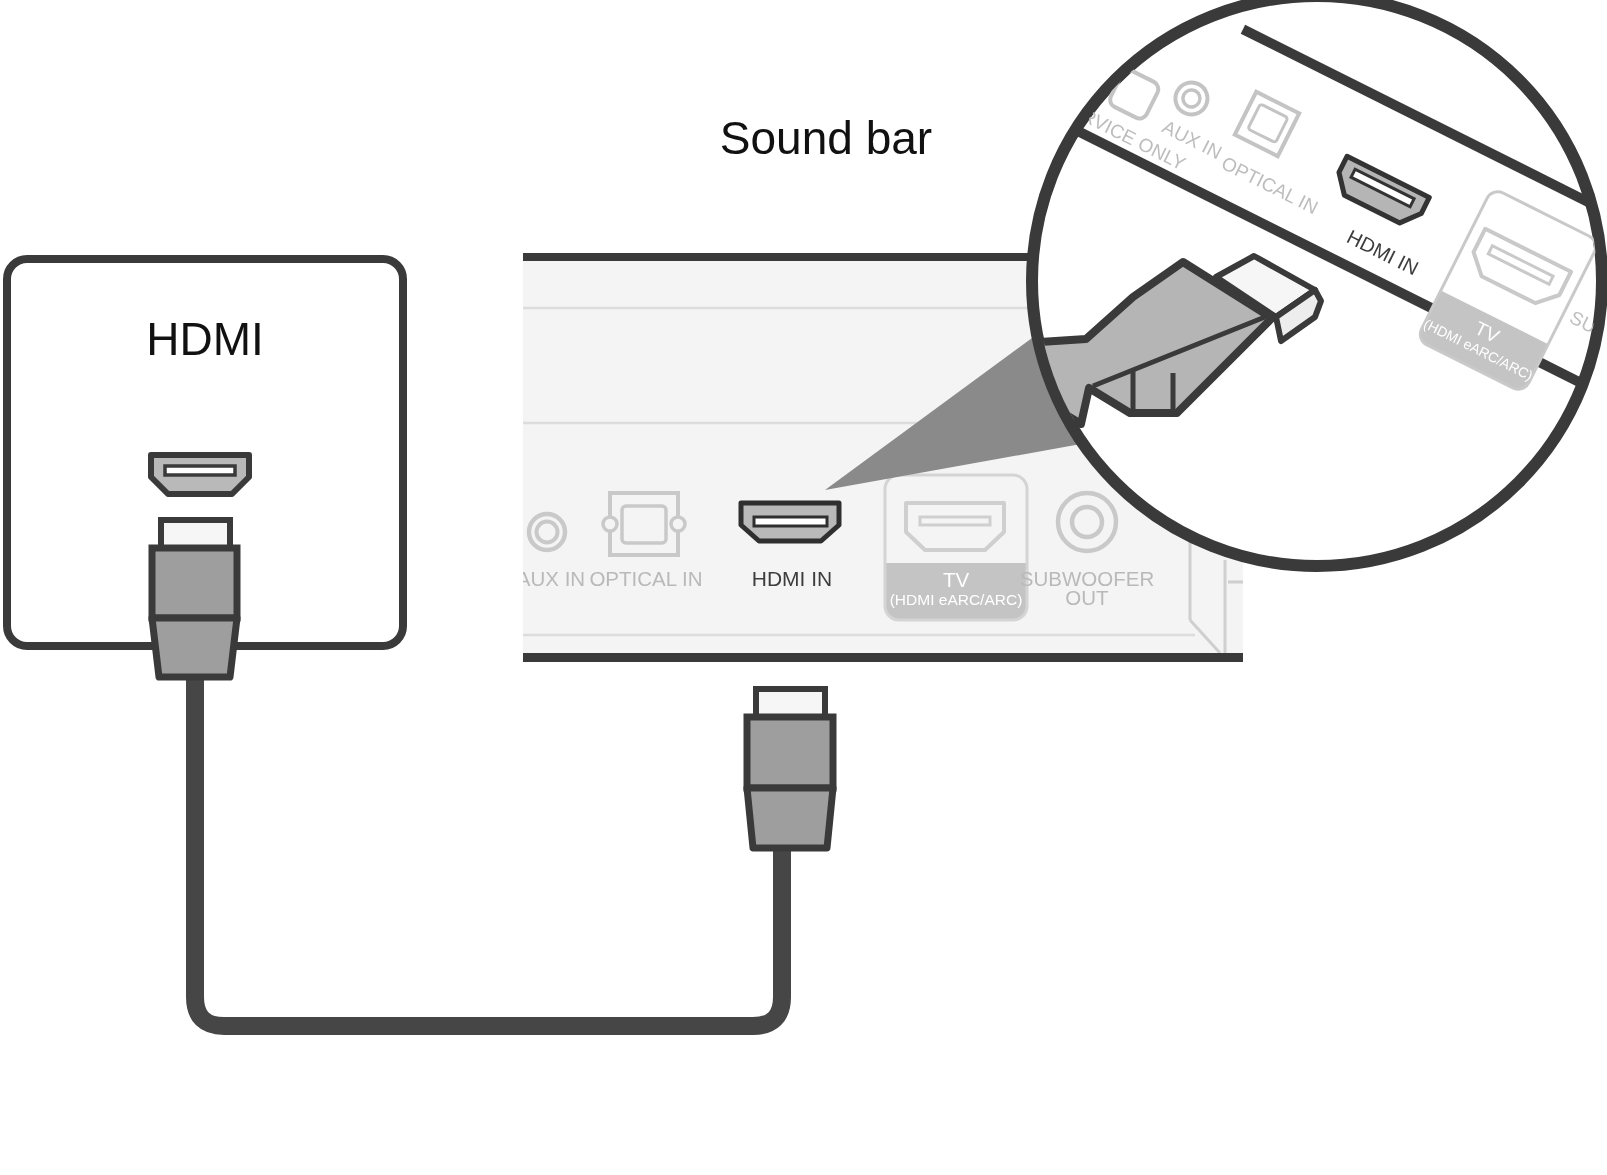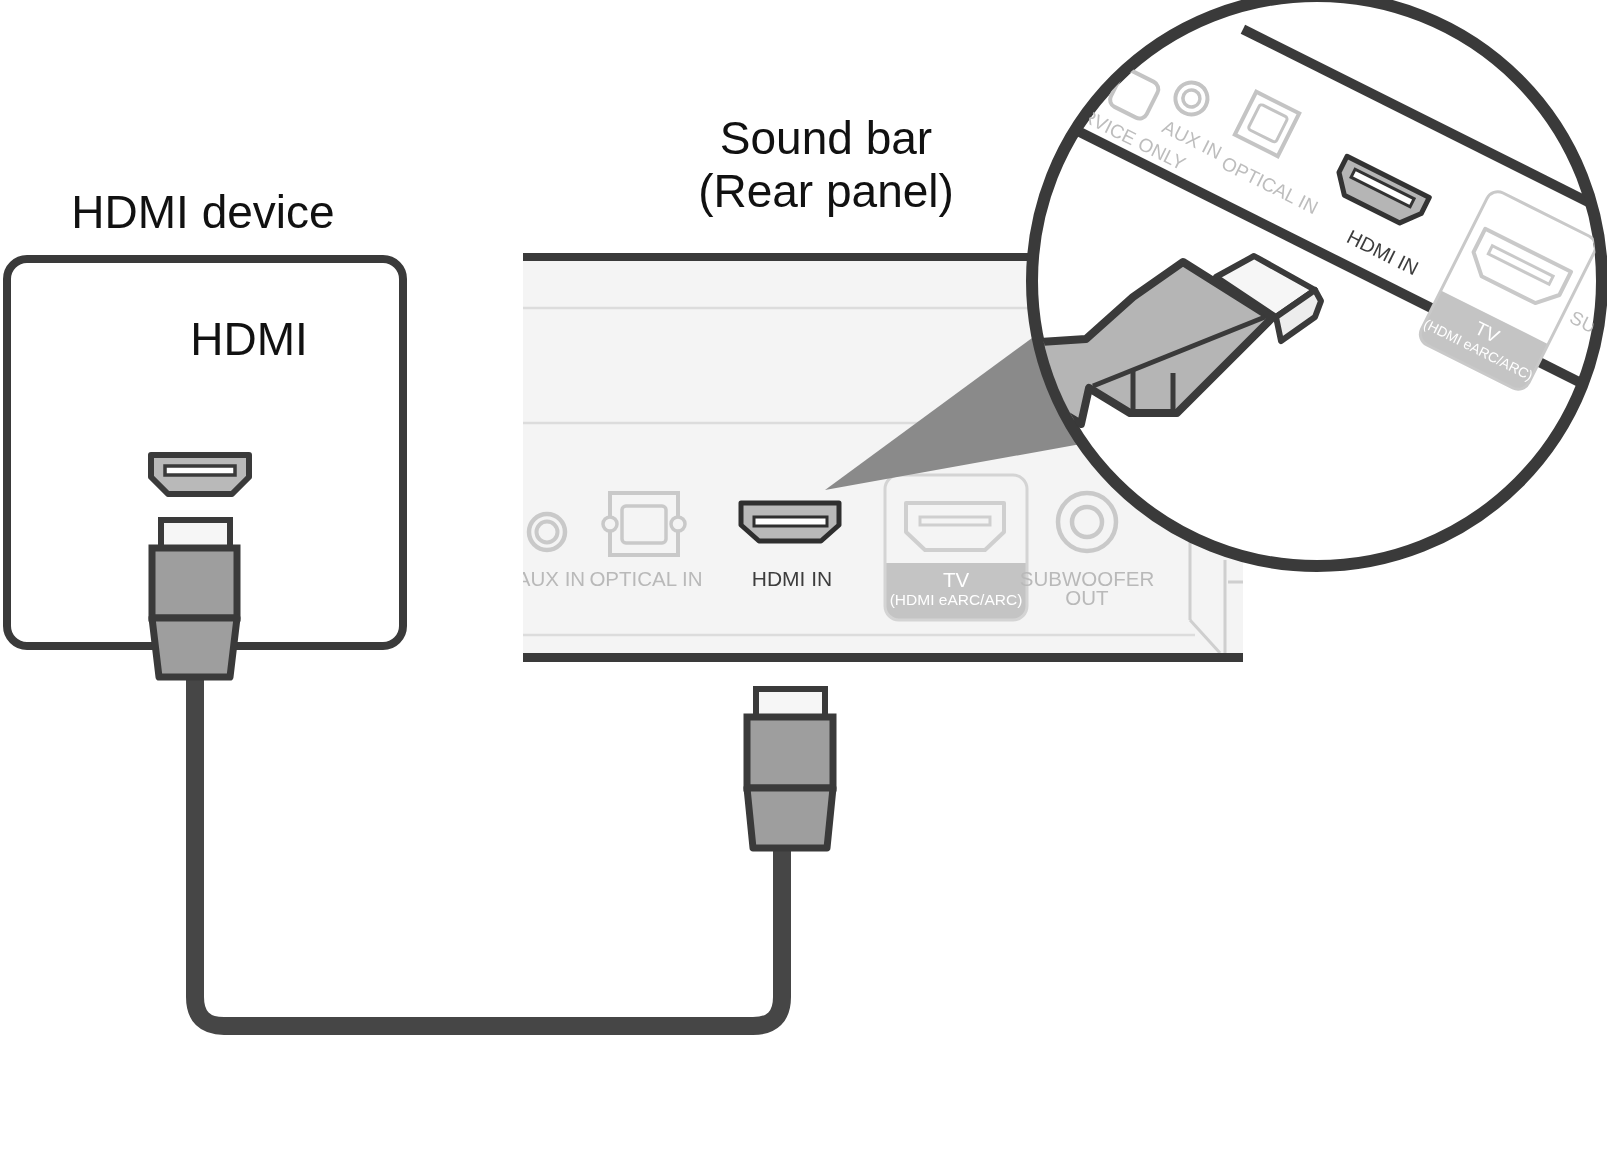--- a/index.html
+++ b/index.html
@@ -1,33 +1,32 @@
 <!DOCTYPE html>
 <html><head>
 <meta charset="utf-8">
 <style>
   html,body{margin:0;padding:0;background:#fff;}
   #canvas{position:relative;width:1607px;height:1175px;background:#ffffff;overflow:hidden;
           font-family:"Liberation Sans","DejaVu Sans",sans-serif;}
   .abs{position:absolute;}
   .caption{color:#111;font-size:46px;line-height:53px;text-align:center;letter-spacing:0;}
   .device-box{left:3px;top:255px;width:388px;height:379px;border:8px solid #3a3a3a;border-radius:24px;background:#fff;}
-  .device-output-label{left:3px;top:309px;width:404px;text-align:center;color:#111;font-size:46px;line-height:61px;margin-left:44px;}
+  .device-output-label{left:3px;top:309px;width:404px;text-align:center;color:#111;font-size:46px;line-height:61px;}
   #hdmi-device-label{left:3px;top:186px;width:400px;}
   #soundbar-label{left:620px;top:112px;width:412px;}
   #cable-label{left:120px;top:1058px;width:780px;}
   .panel{left:523px;top:253px;width:720px;height:409px;background:#f4f4f4;}
   svg text{font-family:"Liberation Sans","DejaVu Sans",sans-serif;}
 </style>
 </head>
 <body>
 
 <div id="canvas">
 
-  <div class="abs caption" id="hdmi-device-label">HDMI device</div>
 
   <div class="abs device-box"></div>
   <div class="abs device-output-label">
     <div>HDMI</div>
   </div>
 
   <svg class="abs" style="left:144px;top:451px;" width="112" height="50" viewBox="0 0 112 50">
     <path d="M7,4 H105 V26 L88,43 H24 L7,26 Z" fill="#b9b9b9" stroke="#3a3a3a" stroke-width="6" stroke-linejoin="round"></path>
     <rect x="21" y="15" width="70" height="9" fill="#ffffff" stroke="#3a3a3a" stroke-width="3.5"></rect>
   </svg>
@@ -37,21 +36,20 @@
   </svg>
 
   <svg class="abs" style="left:145px;top:514px;" width="100" height="172" viewBox="0 0 100 172">
     <rect x="16" y="6" width="69" height="28" fill="#f6f6f6" stroke="#3a3a3a" stroke-width="6"></rect>
     <rect x="7" y="34" width="85" height="70" fill="#9e9e9e" stroke="#3a3a3a" stroke-width="7"></rect>
     <path d="M7,104 H92 L85,163 H14 Z" fill="#9e9e9e" stroke="#3a3a3a" stroke-width="7" stroke-linejoin="round"></path>
   </svg>
 
   <div class="abs caption" id="soundbar-label">
     <div>Sound bar</div>
-    <div>(Rear panel)</div>
   </div>
 
   <div class="abs panel"></div>
   <svg class="abs" style="left:523px;top:253px;" width="720" height="409" viewBox="0 0 720 409">
 
     <line x1="0" y1="55" x2="720" y2="55" stroke="#dcdcdc" stroke-width="2.5"></line>
     <line x1="0" y1="170" x2="720" y2="170" stroke="#dcdcdc" stroke-width="2.5"></line>
     <line x1="0" y1="382" x2="672" y2="382" stroke="#dcdcdc" stroke-width="2.5"></line>
 
     <g stroke="#cfcfcf" stroke-width="3" fill="none">

